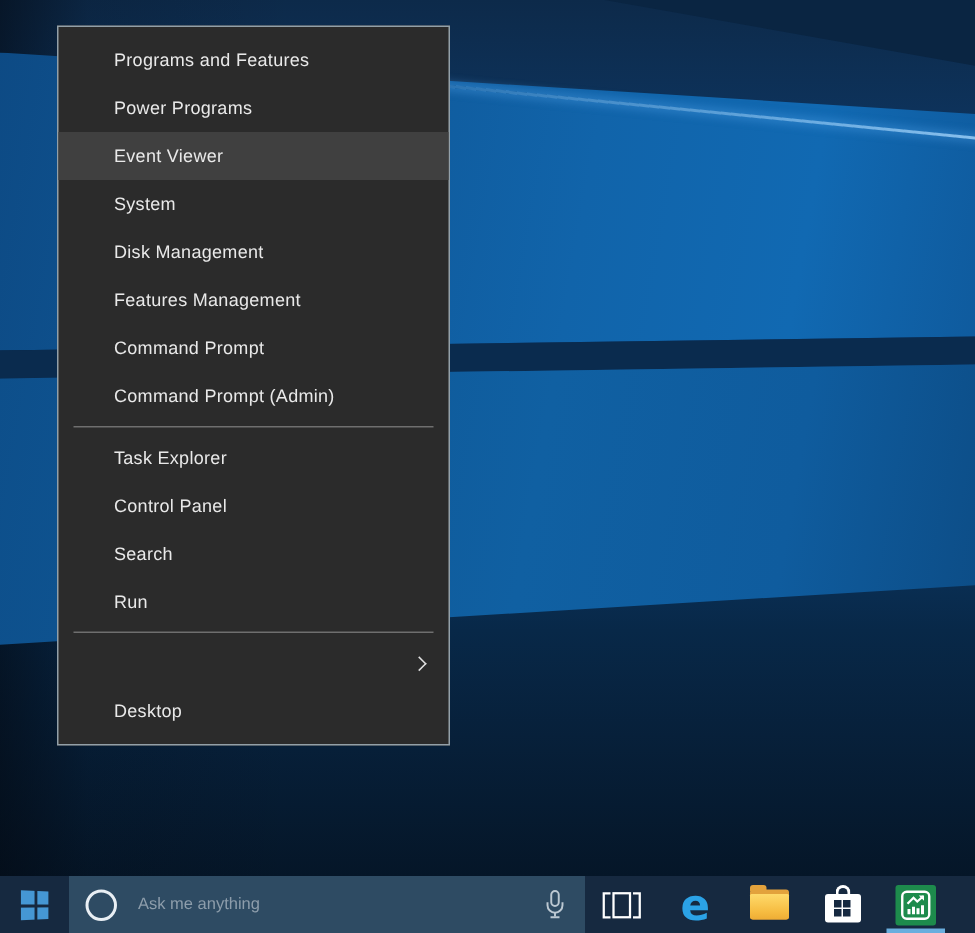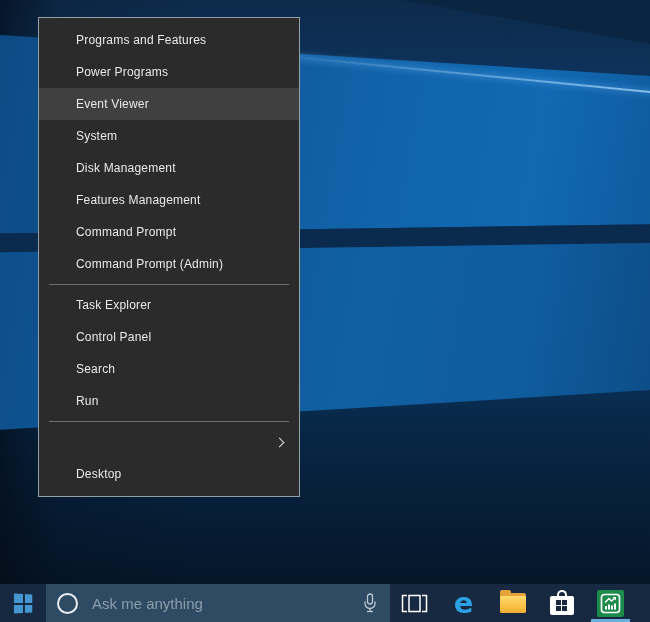--- a/index.html
+++ b/index.html
@@ -75,21 +75,21 @@
   .win-logo span { background: #4597d4; }
 
   .search-box {
     width: 344px; height: 38px; background: #2e4b63;
     display: flex; align-items: center; position: relative;
   }
   .cortana-ring {
     width: 21px; height: 21px; border-radius: 50%;
     border: 2.5px solid #e9eff4; margin-left: 11px; flex: none;
   }
-  .search-placeholder { margin-left: 14px; color: #8d9dab; font-size: 15px; }
+  .search-placeholder { margin-left: 14px; color: #8d9dab; font-size: 11px; }
   .mic-icon { position: absolute; right: 13px; top: 9px; }
 
   .tb-icons { display: flex; }
   .tb-icon {
     width: 49px; display: flex; align-items: center; justify-content: center;
     position: relative; height: 38px;
   }
 
   .edge-e {
     font-family: "DejaVu Sans", sans-serif; font-weight: bold;

